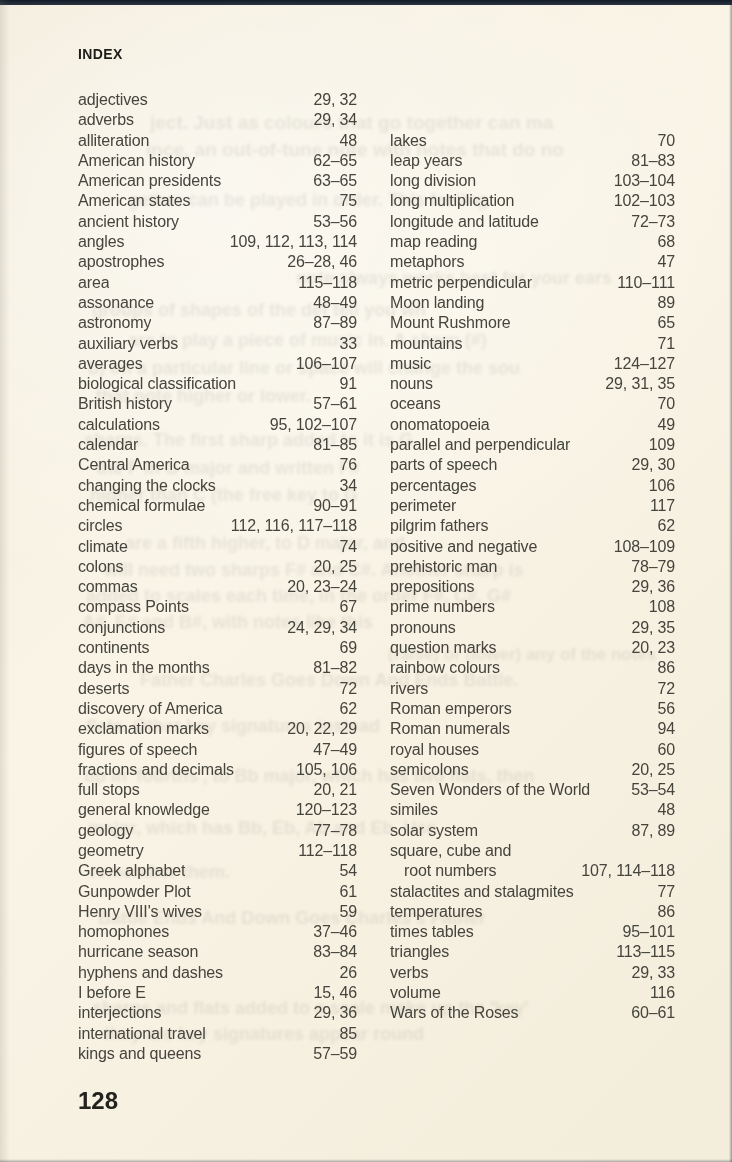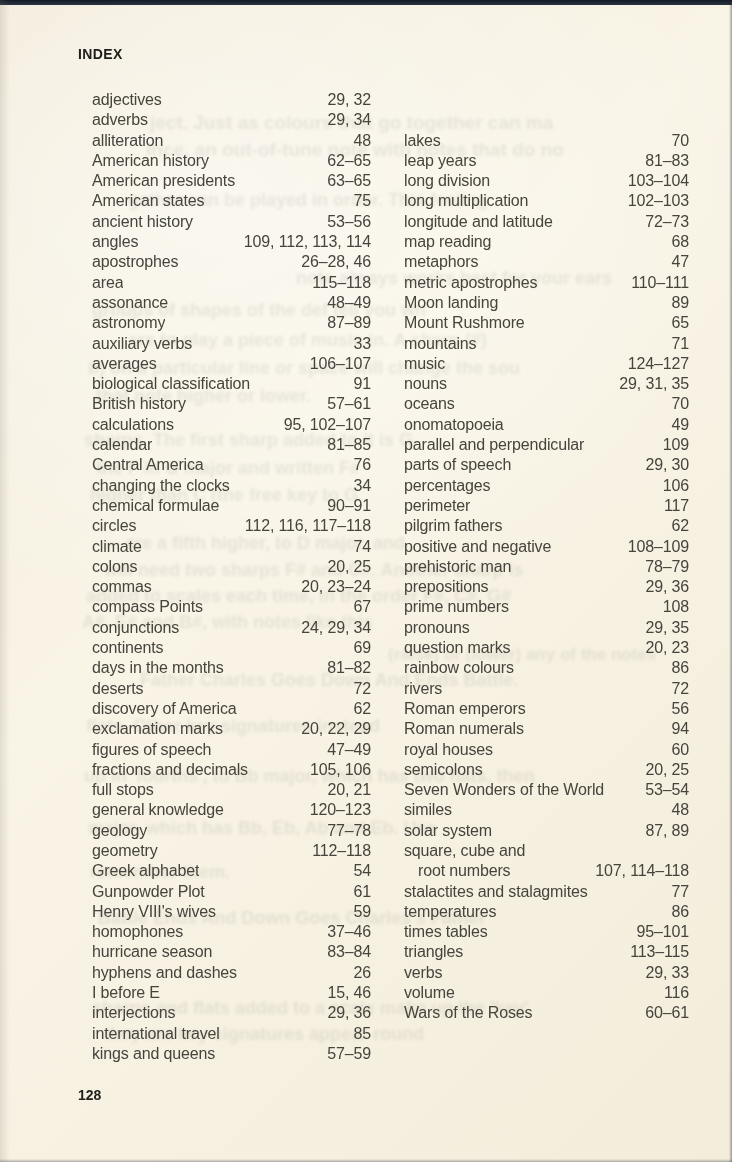--- a/index.html
+++ b/index.html
@@ -30,37 +30,37 @@
   .scan-bottom-edge{
     position:absolute;bottom:0;left:0;width:732px;height:3px;
     background:linear-gradient(to top, rgba(40,45,55,0.35), rgba(40,45,55,0));
   }
   .index-header{
     position:absolute;left:78px;top:46px;
     font-size:14px;font-weight:800;letter-spacing:0.4px;
     color:#1d1d19;transform:scaleY(1.05);
   }
   .columns{
-    position:absolute;left:92px;top:90px;
+    position:absolute;left:78px;top:90px;
     display:flex;gap:33px;
   }
   .col{display:flex;flex-direction:column;}
   .col-left{width:279px;}
   .col-right{width:285px;justify-content:center;}
   .row{
     display:flex;justify-content:space-between;align-items:baseline;
     line-height:20.3px;font-size:16px;letter-spacing:-0.15px;
     color:#45443d;white-space:nowrap;
   }
   .row .term{flex:0 1 auto;overflow:hidden;}
   .row .pages{flex:0 0 auto;padding-left:6px;}
   .row.indent .term{padding-left:14px;}
   .page-number{
     position:absolute;left:78px;top:1087px;
-    font-size:14px;font-weight:800;color:#22221e;
+    font-size:24px;font-weight:800;color:#22221e;
   }
   .ghost-layer{
     position:absolute;inset:0;pointer-events:none;z-index:0;
   }
   .ghost{
     position:absolute;white-space:nowrap;
     color:#6d6d63;opacity:0.13;filter:blur(1.4px);
     font-weight:600;
   }
   .columns,.index-header,.page-number{z-index:1;}
@@ -320,21 +320,21 @@
       </div>
       <div class="row">
         <span class="term">map reading</span>
         <span class="pages">68</span>
       </div>
       <div class="row">
         <span class="term">metaphors</span>
         <span class="pages">47</span>
       </div>
       <div class="row">
-        <span class="term">metric apostrophes</span>
+        <span class="term">metric perpendicular</span>
         <span class="pages">110–111</span>
       </div>
       <div class="row">
         <span class="term">Moon landing</span>
         <span class="pages">89</span>
       </div>
       <div class="row">
         <span class="term">Mount Rushmore</span>
         <span class="pages">65</span>
       </div>

